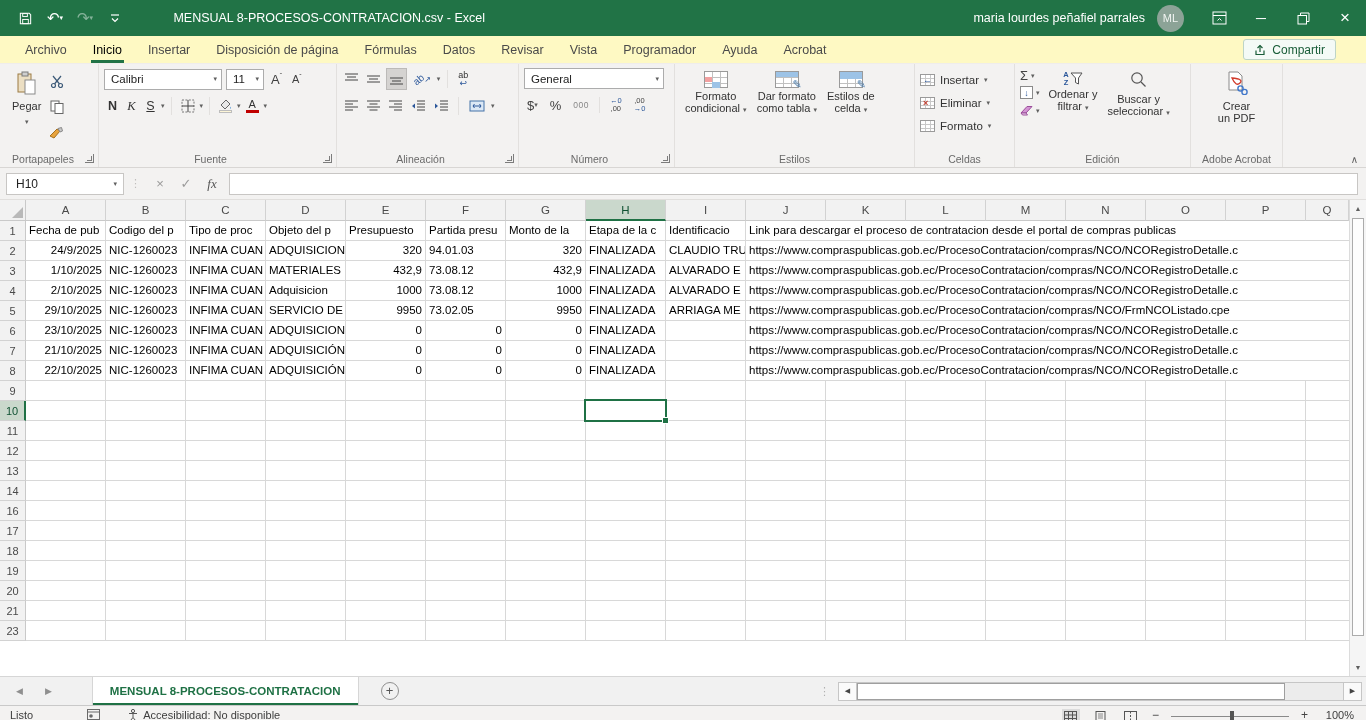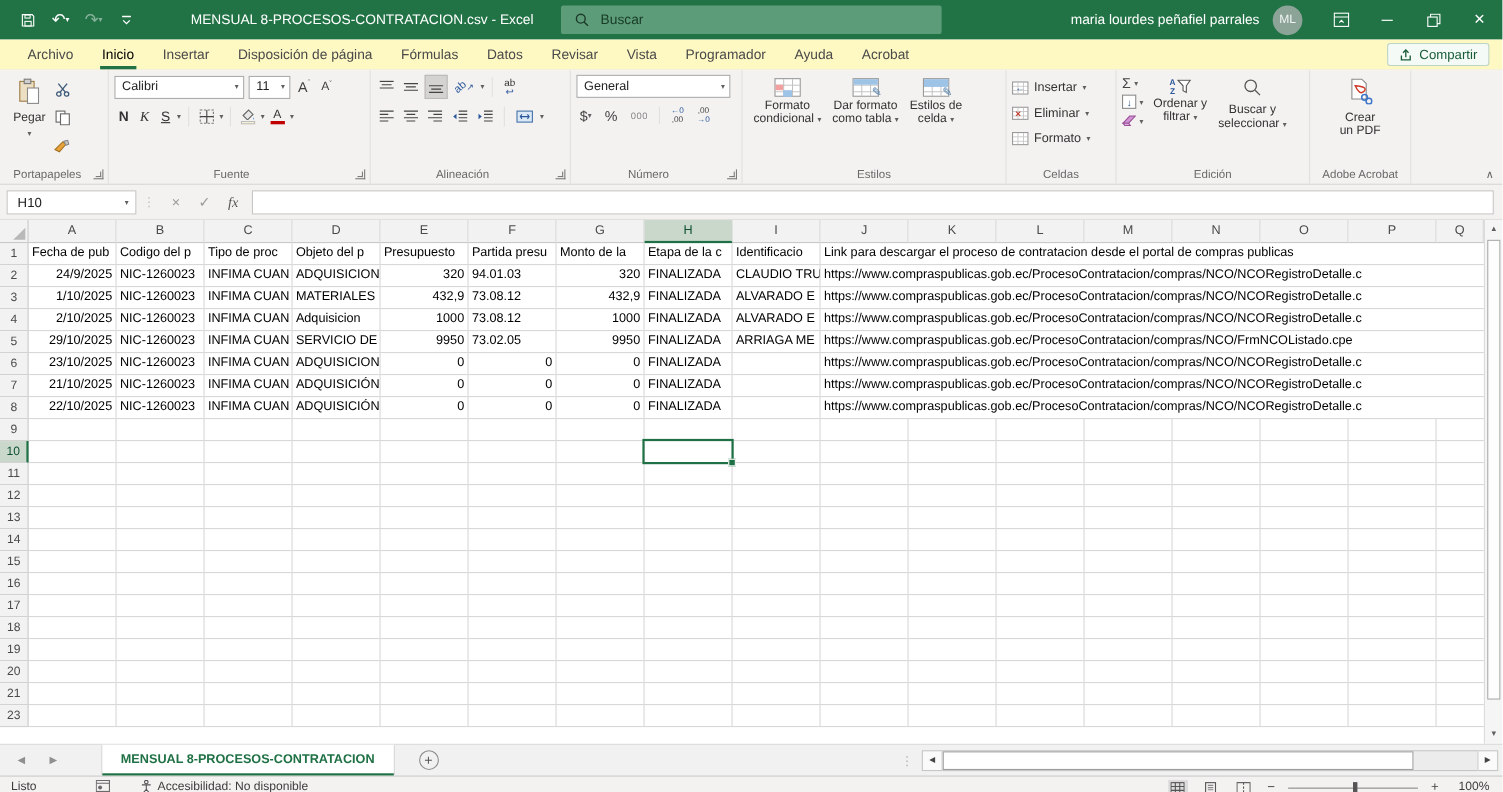--- a/index.html
+++ b/index.html
@@ -20,21 +20,21 @@
   .avatar { width:27px; height:27px; border-radius:50%; background:#8ca397; display:flex; align-items:center; justify-content:center; margin-right:14px; }
   .avatar i { font-style:normal; font-size:11px; color:#f2f5f3; }
   .wbtn { width:42px; height:36px; display:flex; align-items:center; justify-content:center; font-size:14px; }
 
   
   .tabrow { height:28px; background:#fef9c3; display:flex; align-items:stretch; padding-left:12px; position:relative; border-bottom:1px solid #efedeb; }
   .tabs { display:flex; }
   .tab { padding:0 13px; font-size:12.5px; color:#4a4a4a; display:flex; align-items:center; position:relative; white-space:nowrap; }
   .tab.active { color:#000; font-weight:400; }
   .tab.active::after { content:''; position:absolute; left:11px; right:11px; bottom:0; height:3px; background:#217346; }
-  .share-btn { position:absolute; right:12px; top:3px; height:21px; display:flex; align-items:center; gap:6px; padding:0 10px;
+  .share-btn { position:absolute; right:30px; top:3px; height:21px; display:flex; align-items:center; gap:6px; padding:0 10px;
     border:1px solid #bdd4c6; border-radius:3px; background:#f4faf6; color:#185c37; font-size:12px; }
 
   
   .ribbon { height:104px; background:#f3f2f1; display:flex; position:relative; border-bottom:1px solid #d8d6d4; padding-left:2px; }
   .rg { position:relative; display:flex; align-items:flex-start; padding:4px 5px 16px 5px; border-right:1px solid #e2e0de; }
   .rg-label { position:absolute; bottom:2px; left:0; right:14px; text-align:center; font-size:10.5px; color:#6a6a6a; white-space:nowrap; }
   .rg-label.full { right:0; }
   .launcher { position:absolute; right:4px; bottom:4px; width:9px; height:9px; border-right:1.4px solid #7c7c7c; border-bottom:1.4px solid #7c7c7c; }
   .launcher::after { content:''; position:absolute; right:1px; bottom:1px; width:4px; height:4px; border-right:1.4px solid #7c7c7c; border-bottom:1.4px solid #7c7c7c; }
   .bigbtn { display:flex; flex-direction:column; align-items:center; justify-content:flex-start; gap:2px; padding:3px 5px; font-size:11px; color:#333; text-align:center; line-height:13px; }
@@ -144,29 +144,20 @@
     <span class="qbtn">↶<span class="caret" style="color:#fff">▾</span></span>
     <span class="qbtn dim">↷<span class="caret" style="color:#fff">▾</span></span>
     <span class="qbtn">
       <svg width="12" height="12" viewBox="0 0 12 12">
           <path d="M2 3h8" stroke="#fff" stroke-width="1.2"></path>
           <path d="M3 6.5l3 3 3-3" fill="none" stroke="#fff" stroke-width="1.2"></path>
         </svg>
     </span>
   </div>
   <div class="doc-title">MENSUAL 8-PROCESOS-CONTRATACION.csv  -  Excel</div>
-  <div class="tsearch">
-    <span style="display:flex">
-      <svg width="14" height="14" viewBox="0 0 14 14">
-          <circle cx="6" cy="6" r="4" fill="none" stroke="#1c3a2a" stroke-width="1.3"></circle>
-          <line x1="9" y1="9" x2="12.5" y2="12.5" stroke="#1c3a2a" stroke-width="1.3"></line>
-        </svg>
-    </span>
-    <span class="searchtxt">Buscar</span>
-  </div>
   <div class="tuser">
     <span class="uname">maria lourdes peñafiel parrales</span>
     <span class="avatar">
         <i>ML</i>
       </span>
     <span class="wbtn">
       <svg width="15" height="14" viewBox="0 0 15 14">
           <rect x="1" y="1" width="13" height="12" fill="none" stroke="#fff"></rect>
           <path d="M1 4.5h13" stroke="#fff"></path>
           <path d="M5.5 9.5l2-2 2 2" fill="none" stroke="#fff"></path>
@@ -777,40 +768,20 @@
           <div class="cell"></div>
           <div class="cell"></div>
           <div class="cell"></div>
           <div class="cell"></div>
           <div class="cell"></div>
           <div class="cell"></div>
           <div class="cell lastcol"></div>
         </div>
         <div class="grow">
           <div class="rh">14</div>
-          <div class="cell"></div>
-          <div class="cell"></div>
-          <div class="cell"></div>
-          <div class="cell"></div>
-          <div class="cell"></div>
-          <div class="cell"></div>
-          <div class="cell"></div>
-          <div class="cell"></div>
-          <div class="cell"></div>
-          <div class="cell"></div>
-          <div class="cell"></div>
-          <div class="cell"></div>
-          <div class="cell"></div>
-          <div class="cell"></div>
-          <div class="cell"></div>
-          <div class="cell"></div>
-          <div class="cell lastcol"></div>
-        </div>
-        <div class="grow">
-          <div class="rh">15</div>
           <div class="cell"></div>
           <div class="cell"></div>
           <div class="cell"></div>
           <div class="cell"></div>
           <div class="cell"></div>
           <div class="cell"></div>
           <div class="cell"></div>
           <div class="cell"></div>
           <div class="cell"></div>
           <div class="cell"></div>

